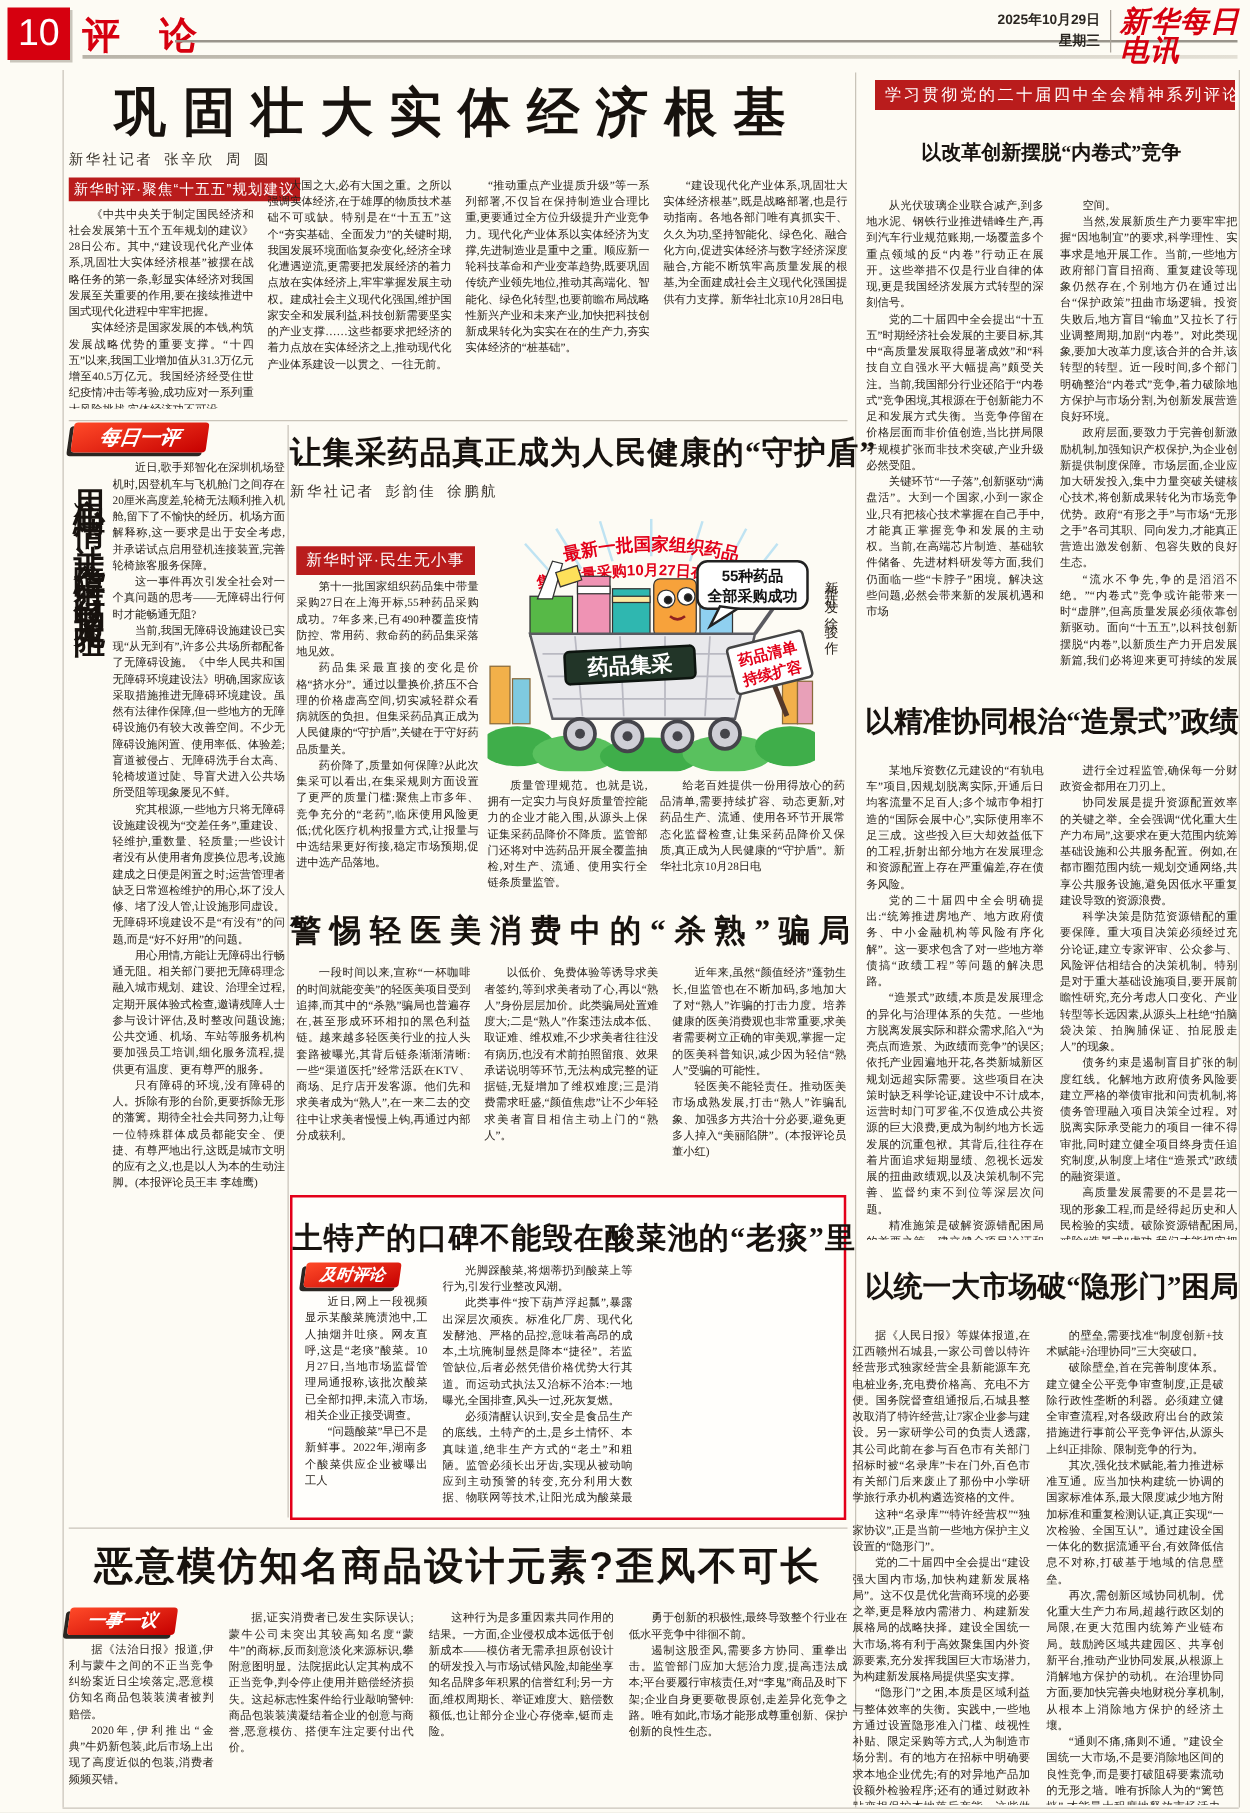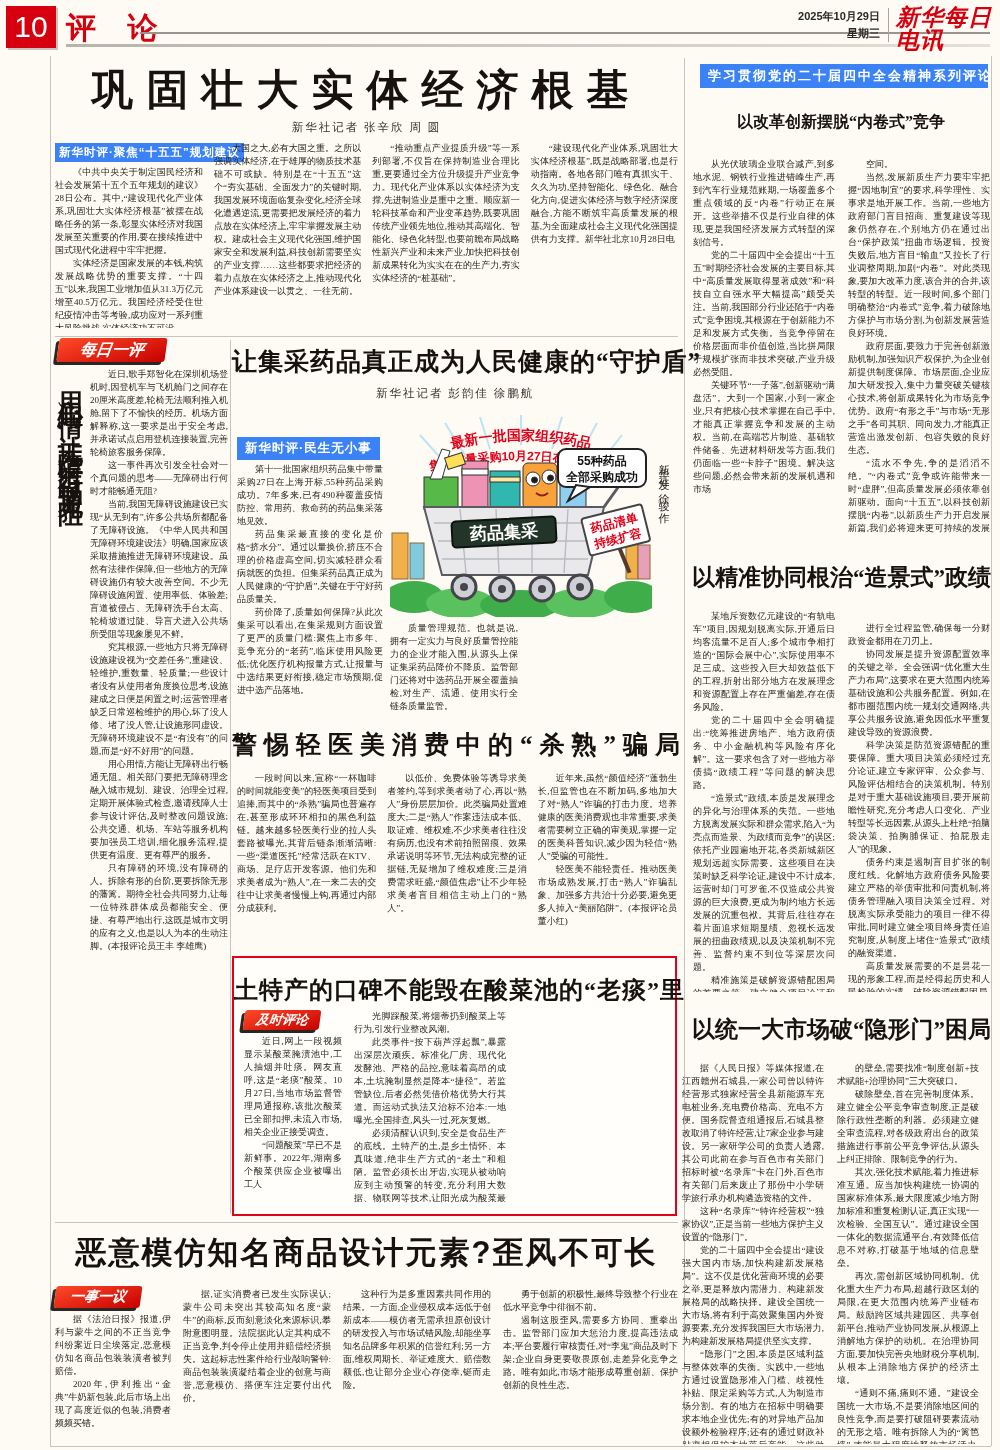--- a/index.html
+++ b/index.html
@@ -15,30 +15,30 @@
   .header-shadow{left:66px;top:44px;width:924px;height:3px;background:linear-gradient(to right,#b9b4a9,#e4e0d6);}
   .dateblock{left:770px;top:8px;width:110px;text-align:right;font-family:"Liberation Sans",sans-serif;
              font-size:11px;font-weight:bold;color:#2b2722;line-height:1.5;}
   .date-sep{left:888px;top:8px;width:1px;height:34px;background:#aaa49a;}
   .paper-logo{left:896px;top:6px;width:100px;font-size:23px;font-weight:bold;color:#d6000f;
               font-style:italic;letter-spacing:1px;line-height:1.0;}
   
   .vline{width:1px;background:#c9c4b9;}
   .hline{height:1px;background:#c9c4b9;}
   
-  .kicker{background:#3b82f6;color:#fff;font-family:"Liberation Sans",sans-serif;
-          font-weight:bold;font-size:12.5px;letter-spacing:1px;display:inline-block;
+  .kicker{background:#b91c1c;color:#fff;font-family:"Liberation Sans",sans-serif;
+          font-weight:normal;font-size:12.5px;letter-spacing:1px;display:inline-block;
           padding:3px 8px;white-space:nowrap;}
   .flag{background:linear-gradient(160deg,#ff4a28,#c60000);color:#fff;font-style:italic;
         font-weight:bold;font-family:"Liberation Sans",sans-serif;transform:skewX(-8deg);
         display:flex;align-items:center;justify-content:center;border-radius:3px;
         box-shadow:-3px 3px 0 #2b2622;}
   
   .h-lead{font-size:42px;font-weight:bold;letter-spacing:0.31em;text-align:center;color:#17120e;white-space:nowrap;}
-  .byline{text-align:center;font-size:11.5px;color:#3a342d;letter-spacing:2px;}
+  .byline{font-size:11.5px;color:#3a342d;letter-spacing:2px;font-family:Liberation Mono, monospace;}
   .h-mid{font-weight:bold;text-align:center;color:#17120e;white-space:nowrap;}
   
   .bodycol{font-size:9px;line-height:13px;text-align:justify;overflow:hidden;color:#2a241e;}
   .bodycol p{margin:0;text-indent:2em;}
   .vtitle{writing-mode:vertical-rl;font-size:25px;font-weight:bold;letter-spacing:0.30em;color:#17120e;}
   .redbox{border:2.5px solid #e30019;background:#fffefb;}
   .vcredit{writing-mode:vertical-rl;font-size:11px;letter-spacing:0.5em;color:#2a241e;}
 </style>
 </head>
 <body>
@@ -199,20 +199,23 @@
         <text x="227" y="112" text-anchor="middle" font-size="12" font-weight="bold" fill="#e30019" font-family="Liberation Sans,sans-serif" id="sign1">药品清单</text>
         <text x="227" y="128" text-anchor="middle" font-size="12" font-weight="bold" fill="#e30019" font-family="Liberation Sans,sans-serif" id="sign2">持续扩容</text>
       </g>
     </svg>
   </div>
   <div class="abs vcredit" style="left:656px;top:455px;height:150px;">新华社发 徐骏 作</div>
 
   <div class="abs bodycol" style="left:390px;top:622px;width:128px;height:94px;">
       <p>质量管理规范。也就是说,拥有一定实力与良好质量管控能力的企业才能入围,从源头上保证集采药品降价不降质。监管部门还将对中选药品开展全覆盖抽检,对生产、流通、使用实行全链条质量监管。</p>
     </div>
+  <div class="abs bodycol" style="left:528px;top:622px;width:148px;height:94px;">
+      <p>给老百姓提供一份用得放心的药品清单,需要持续扩容、动态更新,对药品生产、流通、使用各环节开展常态化监督检查,让集采药品降价又保质,真正成为人民健康的“守护盾”。新华社北京10月28日电</p>
+    </div>
 
   <div class="abs h-mid" style="left:232px;top:728px;width:446px;font-size:25px;letter-spacing:7px;">警惕轻医美消费中的“杀熟”骗局</div>
   <div class="abs" style="left:237px;top:772px;width:440px;height:178px;display:flex;gap:11px;">
     <div class="bodycol" style="width:140px;">
         <p>一段时间以来,宣称“一杯咖啡的时间就能变美”的轻医美项目受到追捧,而其中的“杀熟”骗局也普遍存在,甚至形成环环相扣的黑色利益链。越来越多轻医美行业的拉人头套路被曝光,其背后链条渐渐清晰:一些“渠道医托”经常活跃在KTV、商场、足疗店开发客源。他们先和求美者成为“熟人”,在一来二去的交往中让求美者慢慢上钩,再通过内部分成获利。</p>
       </div>
     <div class="bodycol" style="width:140px;">
         <p>以低价、免费体验等诱导求美者签约,等到求美者动了心,再以“熟人”身份层层加价。此类骗局处置难度大;二是“熟人”作案违法成本低、取证难、维权难,不少求美者往往没有病历,也没有术前拍照留痕、效果承诺说明等环节,无法构成完整的证据链,无疑增加了维权难度;三是消费需求旺盛,“颜值焦虑”让不少年轻求美者盲目相信主动上门的“熟人”。</p>
       </div>
     <div class="bodycol" style="width:140px;">
@@ -276,21 +279,21 @@
   </div>
 
   <div class="abs h-mid" style="left:692px;top:562px;width:298px;font-size:23px;">以精准协同根治“造景式”政绩</div>
   <div class="abs" style="left:693px;top:610px;width:297px;height:382px;display:flex;gap:13px;">
     <div class="bodycol" style="width:142px;">
         <p>某地斥资数亿元建设的“有轨电车”项目,因规划脱离实际,开通后日均客流量不足百人;多个城市争相打造的“国际会展中心”,实际使用率不足三成。这些投入巨大却效益低下的工程,折射出部分地方在发展理念和资源配置上存在严重偏差,存在债务风险。</p>
         <p>党的二十届四中全会明确提出:“统筹推进房地产、地方政府债务、中小金融机构等风险有序化解”。这一要求包含了对一些地方举债搞“政绩工程”等问题的解决思路。</p>
         <p>“造景式”政绩,本质是发展理念的异化与治理体系的失范。一些地方脱离发展实际和群众需求,陷入“为亮点而造景、为政绩而竞争”的误区;依托产业园遍地开花,各类新城新区规划远超实际需要。这些项目在决策时缺乏科学论证,建设中不计成本,运营时却门可罗雀,不仅造成公共资源的巨大浪费,更成为制约地方长远发展的沉重包袱。其背后,往往存在着片面追求短期显绩、忽视长远发展的扭曲政绩观,以及决策机制不完善、监督约束不到位等深层次问题。</p>
         <p>精准施策是破解资源错配困局的首要之策。建立健全项目论证和评估机制,充分考虑地方财力可持续性和项目运营可行性。具体而言,要建立项目全生命周期绩效评估体系,对项目的规划设计、建设实施、运营维护等</p>
       </div>
-    <div class="bodycol" style="width:142px;margin-top:12px;">
+    <div class="bodycol" style="width:142px;">
         <p>进行全过程监管,确保每一分财政资金都用在刀刃上。</p>
         <p>协同发展是提升资源配置效率的关键之举。全会强调“优化重大生产力布局”,这要求在更大范围内统筹基础设施和公共服务配置。例如,在都市圈范围内统一规划交通网络,共享公共服务设施,避免因低水平重复建设导致的资源浪费。</p>
         <p>科学决策是防范资源错配的重要保障。重大项目决策必须经过充分论证,建立专家评审、公众参与、风险评估相结合的决策机制。特别是对于重大基础设施项目,要开展前瞻性研究,充分考虑人口变化、产业转型等长远因素,从源头上杜绝“拍脑袋决策、拍胸脯保证、拍屁股走人”的现象。</p>
         <p>债务约束是遏制盲目扩张的制度红线。化解地方政府债务风险要建立严格的举债审批和问责机制,将债务管理融入项目决策全过程。对脱离实际承受能力的项目一律不得审批,同时建立健全项目终身责任追究制度,从制度上堵住“造景式”政绩的融资渠道。</p>
         <p>高质量发展需要的不是昙花一现的形象工程,而是经得起历史和人民检验的实绩。破除资源错配困局,戒除“造景式”虚功,我们才能切实把有限的资源用在推动发展的刀刃上,为现代化建设筑牢坚实基础。(本报评论员张丽娜)</p>
       </div>
   </div>
 
   <div class="abs h-mid" style="left:692px;top:1014px;width:298px;font-size:23px;">以统一大市场破“隐形门”困局</div>
   <div class="abs" style="left:682px;top:1062px;width:297px;height:382px;display:flex;gap:13px;">

